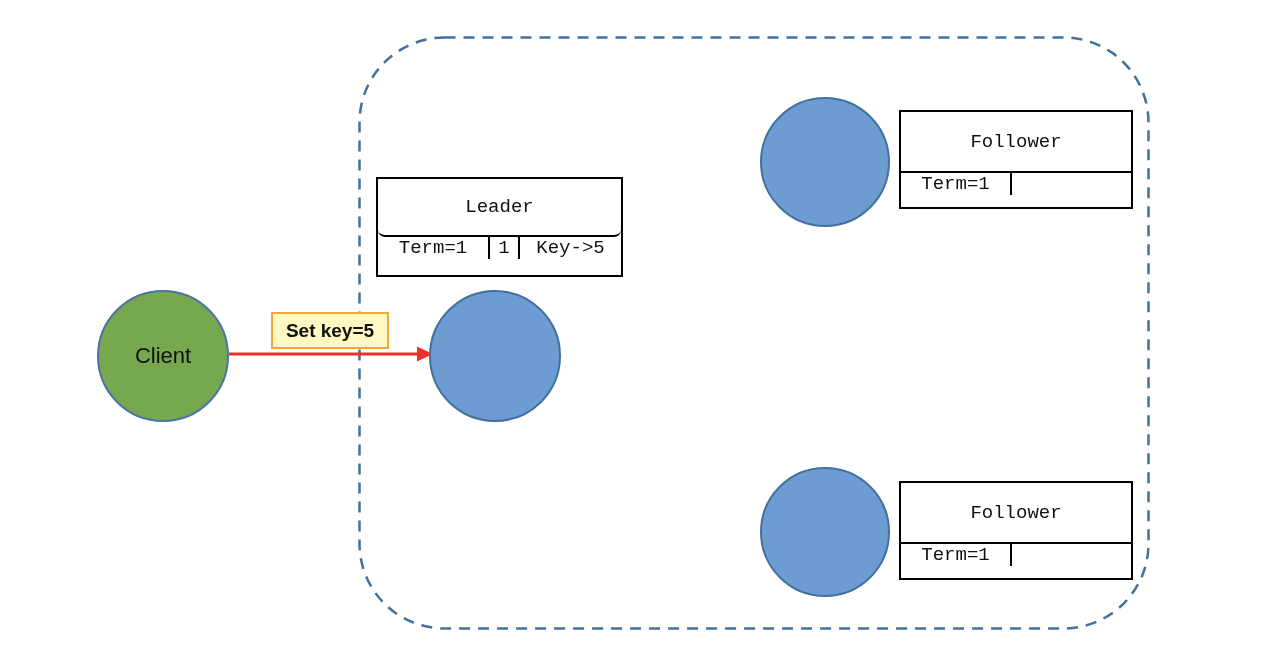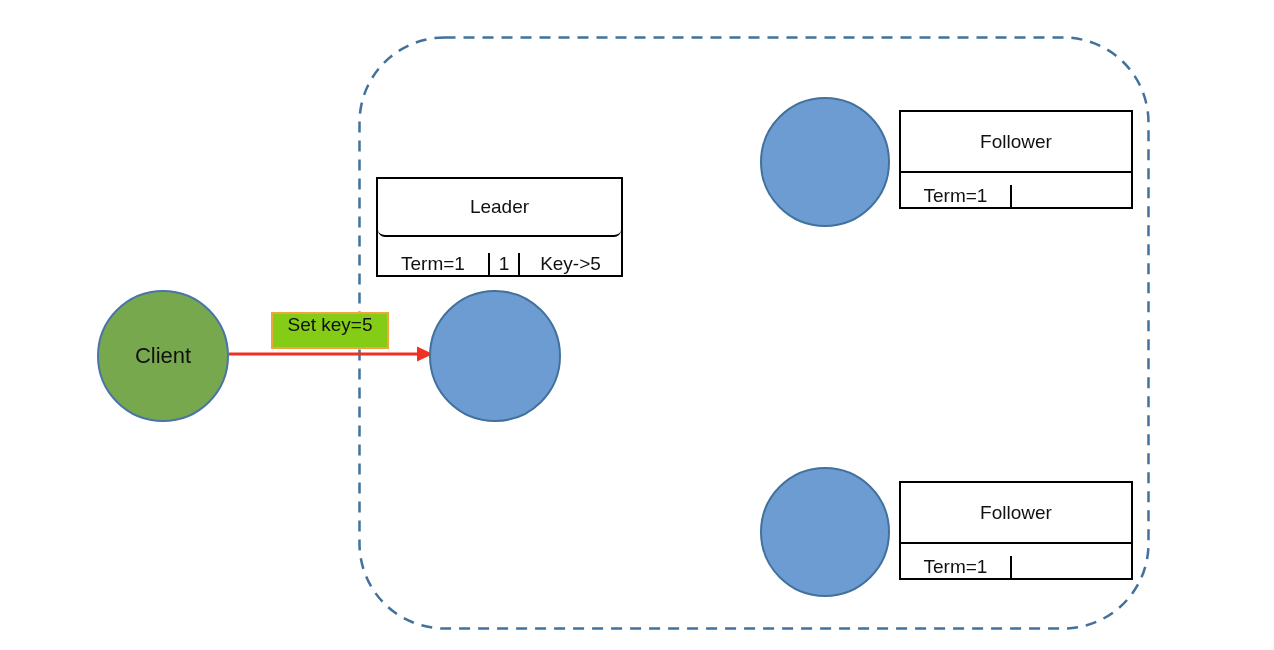--- a/index.html
+++ b/index.html
@@ -61,31 +61,32 @@
   .follower1-node{ left: 760px; top:  97px; width: 130px; height: 130px; }
   .follower2-node{ left: 760px; top: 467px; width: 130px; height: 130px; }
 
   .node-table {
     position: absolute;
     box-sizing: border-box;
     background: #ffffff;
     border: 2px solid var(--table-border, #000000);
     z-index: 2;
     font-size: 19px;
+    font-family: Liberation Mono, monospace;
   }
   .node-table .tbl-header {
     box-sizing: border-box;
     border-bottom: 2px solid var(--table-border, #000000);
     display: flex;
     align-items: center;
     justify-content: center;
   }
   .node-table .tbl-row {
     display: flex;
-    align-items: flex-end;
+    align-items: flex-start;
   }
   .node-table .tbl-cell {
     box-sizing: border-box;
     border-right: 2px solid var(--table-border, #000000);
     display: flex;
     align-items: center;
     justify-content: center;
     white-space: nowrap;
   }
   .node-table .tbl-cell:last-child { border-right: none; }
@@ -104,27 +105,28 @@
   .follower-table .cell-index { width: 30px; }
   .follower-table .cell-entry { flex: 1; }
   .follower-table-1 { left: 899px; top: 110px; }
   .follower-table-2 { left: 899px; top: 481px; }
 
   .request-label {
     position: absolute;
     left: 271px; top: 312px;
     width: 118px; height: 37px;
     box-sizing: border-box;
-    background: #84cc16;
+    background: #fef9c3;
     border: 2px solid var(--label-border, #F0A63C);
     display: flex;
-    align-items: flex-start;
+    align-items: center;
     justify-content: center;
     font-size: 19px;
     z-index: 3;
+    font-weight: bold;
   }
 </style>
 </head>
 <body>
 
 <div id="canvas">
 
   <svg id="shape-layer" viewBox="0 0 1274 650" xmlns="http://www.w3.org/2000/svg">
     <rect class="cluster-outline" x="359.5" y="37.5" width="789" height="591" rx="85" ry="85"></rect>
     <line class="arrow-line" x1="229" y1="354" x2="418" y2="354"></line>

